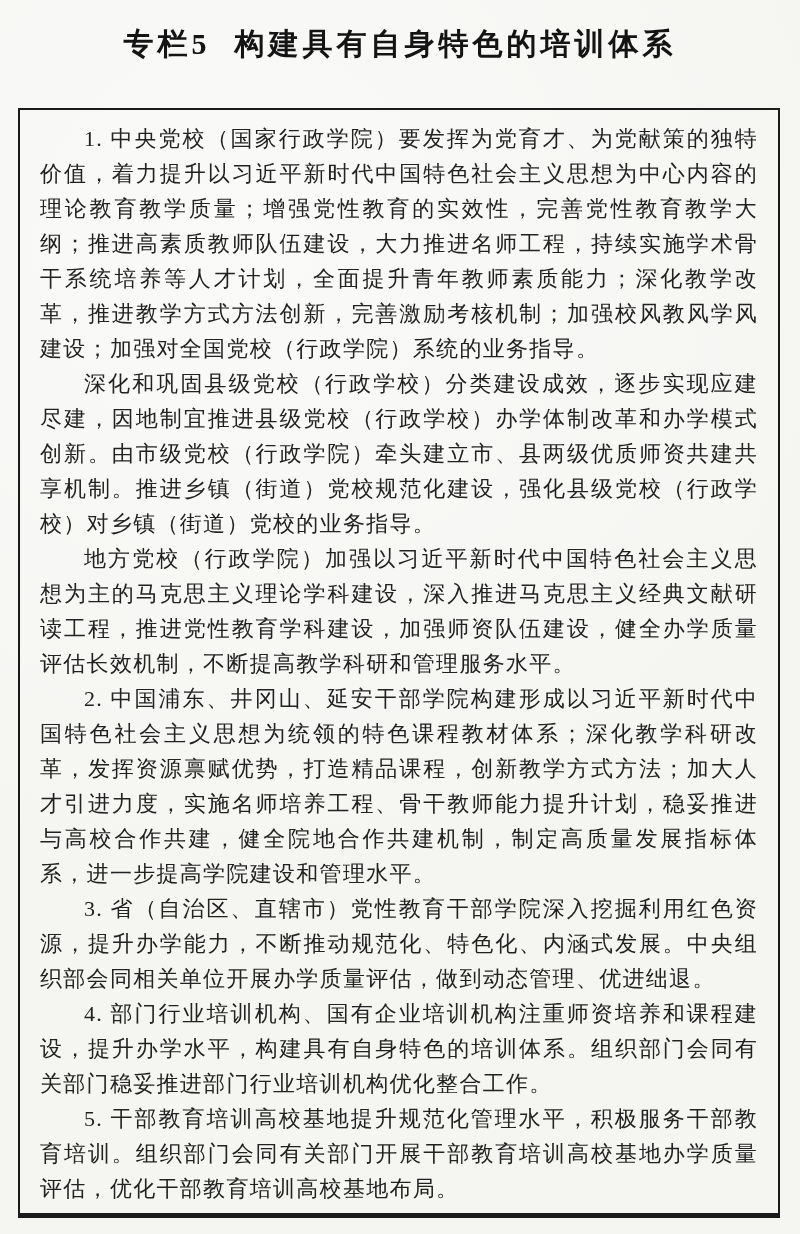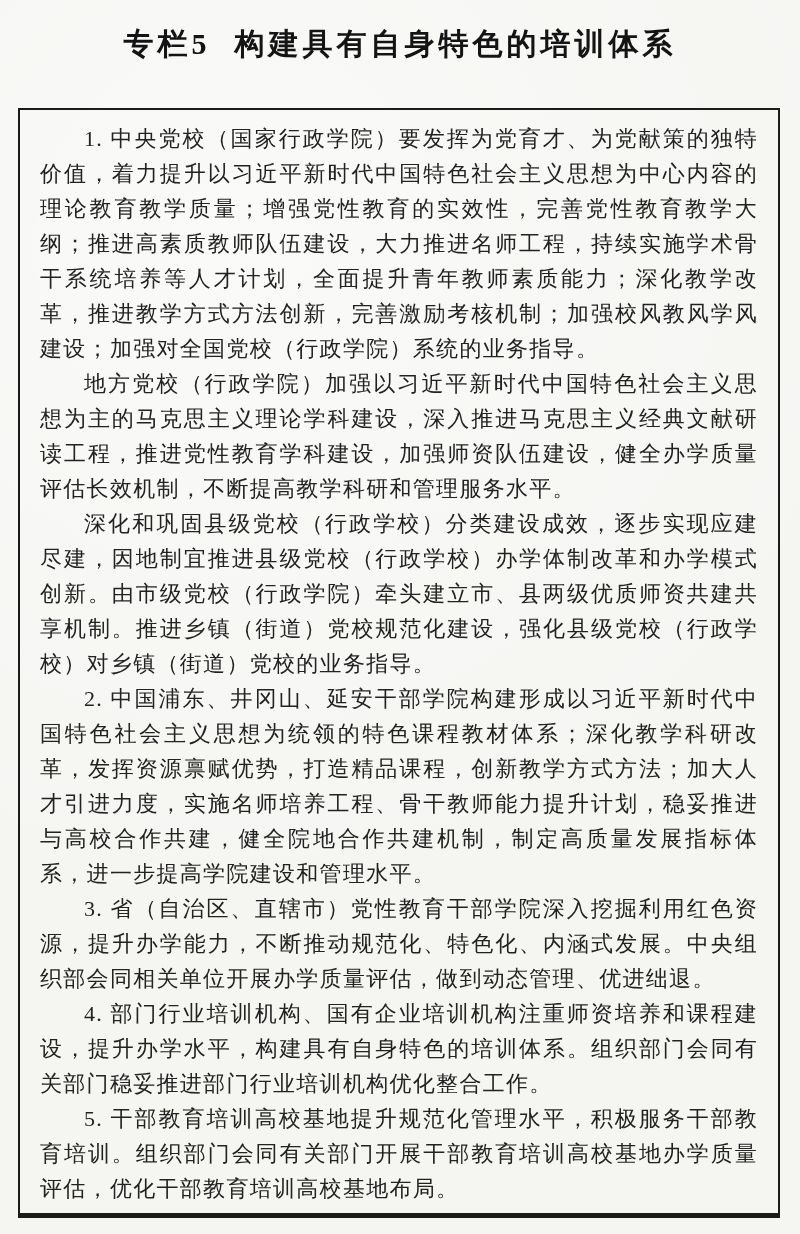--- a/index.html
+++ b/index.html
@@ -64,21 +64,21 @@
 
 <div class="page">
 
   <h1 class="title">
     <span>专栏5</span>
     <span>构建具有自身特色的培训体系</span>
   </h1>
 
   <div class="content-box">
     <p>1. 中央党校（国家行政学院）要发挥为党育才、为党献策的独特价值，着力提升以习近平新时代中国特色社会主义思想为中心内容的理论教育教学质量；增强党性教育的实效性，完善党性教育教学大纲；推进高素质教师队伍建设，大力推进名师工程，持续实施学术骨干系统培养等人才计划，全面提升青年教师素质能力；深化教学改革，推进教学方式方法创新，完善激励考核机制；加强校风教风学风建设；加强对全国党校（行政学院）系统的业务指导。</p>
+    <p>深化和巩固县级党校（行政学校）分类建设成效，逐步实现应建尽建，因地制宜推进县级党校（行政学校）办学体制改革和办学模式创新。由市级党校（行政学院）牵头建立市、县两级优质师资共建共享机制。推进乡镇（街道）党校规范化建设，强化县级党校（行政学校）对乡镇（街道）党校的业务指导。</p>
     <p>地方党校（行政学院）加强以习近平新时代中国特色社会主义思想为主的马克思主义理论学科建设，深入推进马克思主义经典文献研读工程，推进党性教育学科建设，加强师资队伍建设，健全办学质量评估长效机制，不断提高教学科研和管理服务水平。</p>
-    <p>深化和巩固县级党校（行政学校）分类建设成效，逐步实现应建尽建，因地制宜推进县级党校（行政学校）办学体制改革和办学模式创新。由市级党校（行政学院）牵头建立市、县两级优质师资共建共享机制。推进乡镇（街道）党校规范化建设，强化县级党校（行政学校）对乡镇（街道）党校的业务指导。</p>
     <p>2. 中国浦东、井冈山、延安干部学院构建形成以习近平新时代中国特色社会主义思想为统领的特色课程教材体系；深化教学科研改革，发挥资源禀赋优势，打造精品课程，创新教学方式方法；加大人才引进力度，实施名师培养工程、骨干教师能力提升计划，稳妥推进与高校合作共建，健全院地合作共建机制，制定高质量发展指标体系，进一步提高学院建设和管理水平。</p>
     <p>3. 省（自治区、直辖市）党性教育干部学院深入挖掘利用红色资源，提升办学能力，不断推动规范化、特色化、内涵式发展。中央组织部会同相关单位开展办学质量评估，做到动态管理、优进绌退。</p>
     <p>4. 部门行业培训机构、国有企业培训机构注重师资培养和课程建设，提升办学水平，构建具有自身特色的培训体系。组织部门会同有关部门稳妥推进部门行业培训机构优化整合工作。</p>
     <p>5. 干部教育培训高校基地提升规范化管理水平，积极服务干部教育培训。组织部门会同有关部门开展干部教育培训高校基地办学质量评估，优化干部教育培训高校基地布局。</p>
   </div>
 
 </div>
 
 </body></html>

